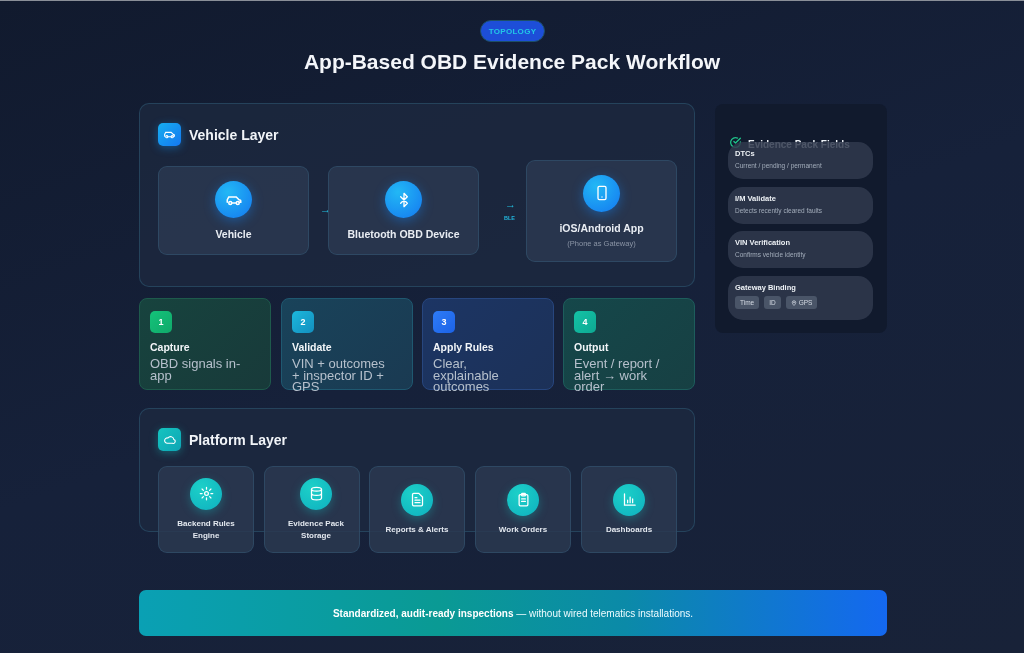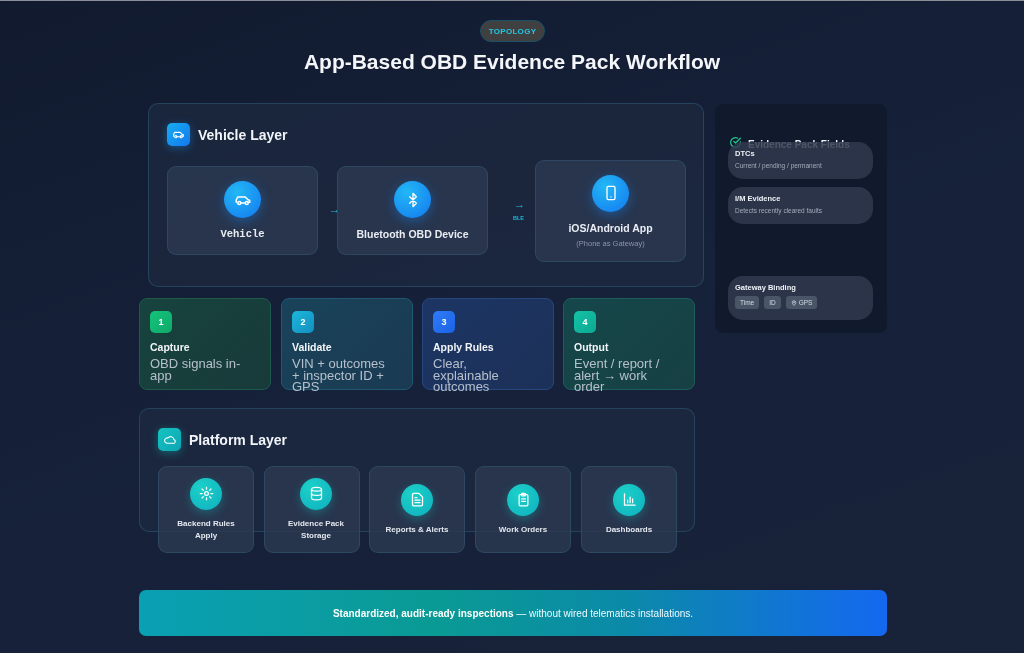--- a/index.html
+++ b/index.html
@@ -6,21 +6,21 @@
   html, body { width: 1024px; height: 653px; overflow: hidden; }
   body {
     font-family: "Liberation Sans", "DejaVu Sans", sans-serif;
     background: linear-gradient(160deg, #111a2e 0%, #16213a 50%, #182238 100%);
     color: #fff;
     position: relative;
     border-top: 1px solid #8a8f98;
   }
   .badge {
     position: absolute; left: 480px; top: 19px; width: 65px; height: 22px;
-    border-radius: 11px; background: #404040; border: 1px solid #1d4f66;
+    border-radius: 11px; background: #1d4ed8; border: 1px solid #1d4f66;
     color: #22c7e6; font-size: 8px; font-weight: bold; letter-spacing: 0.3px;
     display: flex; align-items: center; justify-content: center;
   }
   .title {
     position: absolute; left: 0; width: 1024px; top: 49px; text-align: center;
     font-size: 21px; font-weight: bold; color: #f4f6fa;
   }
   .panel {
     position: absolute; border-radius: 10px;
     background: rgba(30, 42, 64, 0.75);
@@ -90,34 +90,34 @@
     display: flex; align-items: center; justify-content: center; font-size: 10px; color: #eefcff;
   }
   .banner b { font-weight: bold; color: #fff; }
 </style>
 </head>
 <body>
 
 <div class="badge">TOPOLOGY</div>
 <div class="title">App-Based OBD Evidence Pack Workflow</div>
 
-<div class="panel" style="left:139px; top:102px; width:556px; height:184px;margin-left:9px;">
+<div class="panel" style="left:139px; top:102px; width:556px; height:184px;">
   <div class="layer-head">
     <div class="layer-icon blue">
       <svg width="13" height="13" viewBox="0 0 24 24" fill="none" stroke="#fff" stroke-width="2" stroke-linecap="round">
           <path d="M3 15v-3l2-4h10l4 4h1a1 1 0 0 1 1 1v2h-2"></path>
           <circle cx="7" cy="16" r="2"></circle>
           <circle cx="17" cy="16" r="2"></circle>
           <path d="M9 16h6"></path>
         </svg>
     </div>
     <div class="layer-title">Vehicle Layer</div>
   </div>
 
-  <div class="node" style="left:18px; top:62px; width:151px; height:89px;font-family:Liberation Mono, monospace;">
+  <div class="node" style="left:18px; top:62px; width:151px; height:89px;">
     <div class="circle blue">
       <svg width="18" height="18" viewBox="0 0 24 24" fill="none" stroke="#fff" stroke-width="2" stroke-linecap="round">
           <path d="M3 15v-3l2-4h10l4 4h1a1 1 0 0 1 1 1v2h-2"></path>
           <circle cx="7" cy="16" r="2"></circle>
           <circle cx="17" cy="16" r="2"></circle>
           <path d="M9 16h6"></path>
         </svg>
     </div>
     <div class="node-label">Vehicle</div>
   </div>
@@ -179,21 +179,21 @@
     <div class="layer-title">Platform Layer</div>
   </div>
 
   <div class="node" style="left:18px; top:57px; width:96px; height:87px;">
     <div class="circle teal">
       <svg width="15" height="15" viewBox="0 0 24 24" fill="none" stroke="#fff" stroke-width="2" stroke-linecap="round">
           <circle cx="12" cy="12" r="3"></circle>
           <path d="M12 2v3M12 19v3M4.9 4.9l2.1 2.1M17 17l2.1 2.1M2 12h3M19 12h3M4.9 19.1L7 17M17 7l2.1-2.1"></path>
         </svg>
     </div>
-    <div class="plat-label" style="width:70px;">Backend Rules Apply</div>
+    <div class="plat-label" style="width:70px;">Backend Rules Engine</div>
   </div>
 
   <div class="node" style="left:124px; top:57px; width:96px; height:87px;padding-left:8px;">
     <div class="circle teal">
       <svg width="15" height="15" viewBox="0 0 24 24" fill="none" stroke="#fff" stroke-width="2">
           <ellipse cx="12" cy="5" rx="8" ry="3"></ellipse>
           <path d="M4 5v14c0 1.7 3.6 3 8 3s8-1.3 8-3V5"></path>
           <path d="M4 12c0 1.7 3.6 3 8 3s8-1.3 8-3"></path>
         </svg>
     </div>
@@ -240,22 +240,26 @@
           <path d="M21 4L12 13l-3-3"></path>
         </svg>
     </span>
     <span class="fields-title">Evidence Pack Fields</span>
   </div>
   <div class="field" style="top:38px;">
     <div class="field-title">DTCs</div>
     <div class="field-desc">Current / pending / permanent</div>
   </div>
   <div class="field" style="top:83px;">
-    <div class="field-title">I/M Evidence</div>
+    <div class="field-title">I/M Validate</div>
     <div class="field-desc">Detects recently cleared faults</div>
+  </div>
+  <div class="field" style="top:127px;">
+    <div class="field-title">VIN Verification</div>
+    <div class="field-desc">Confirms vehicle identity</div>
   </div>
   <div class="field tall" style="top:172px;">
     <div class="field-title">Gateway Binding</div>
     <div class="chips">
       <span class="chip">Time</span>
       <span class="chip">ID</span>
       <span class="chip">
         <svg width="6" height="6" viewBox="0 0 24 24" fill="none" stroke="#d5dbe4" stroke-width="3">
             <path d="M12 22s7-7 7-12a7 7 0 0 0-14 0c0 5 7 12 7 12z"></path>
             <circle cx="12" cy="10" r="2"></circle>

